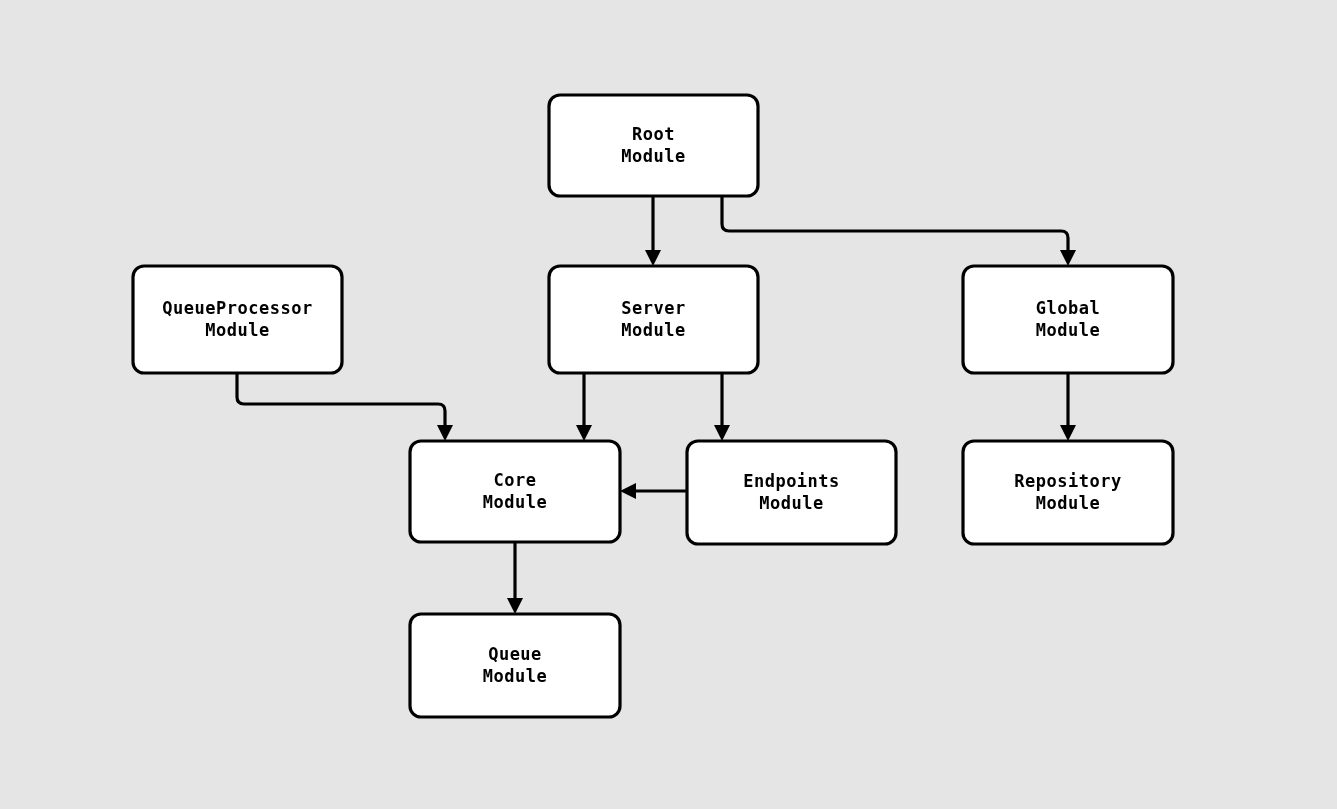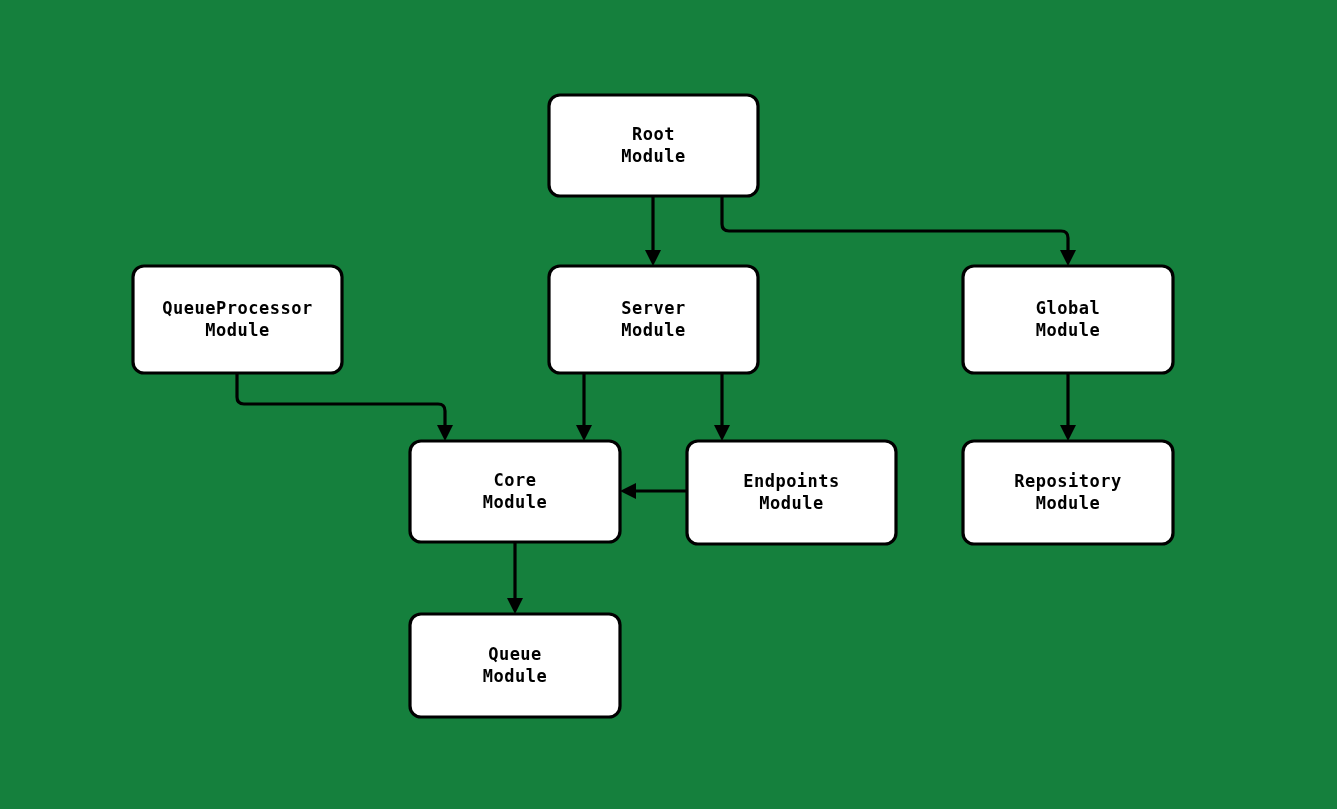--- a/index.html
+++ b/index.html
@@ -11,21 +11,21 @@
   body {
     width: 1337px;
     height: 809px;
     overflow: hidden;
     font-family: "DejaVu Sans Mono", "Liberation Mono", monospace;
   }
   #diagram-root {
     position: relative;
     width: 1337px;
     height: 809px;
-    background: #15803d;
+    background: #e5e5e5;
   }
   svg#diagram-canvas {
     display: block;
     width: 1337px;
     height: 809px;
   }
   .node-box {
     fill: #ffffff;
     stroke: #000000;
     stroke-width: 3.2;

